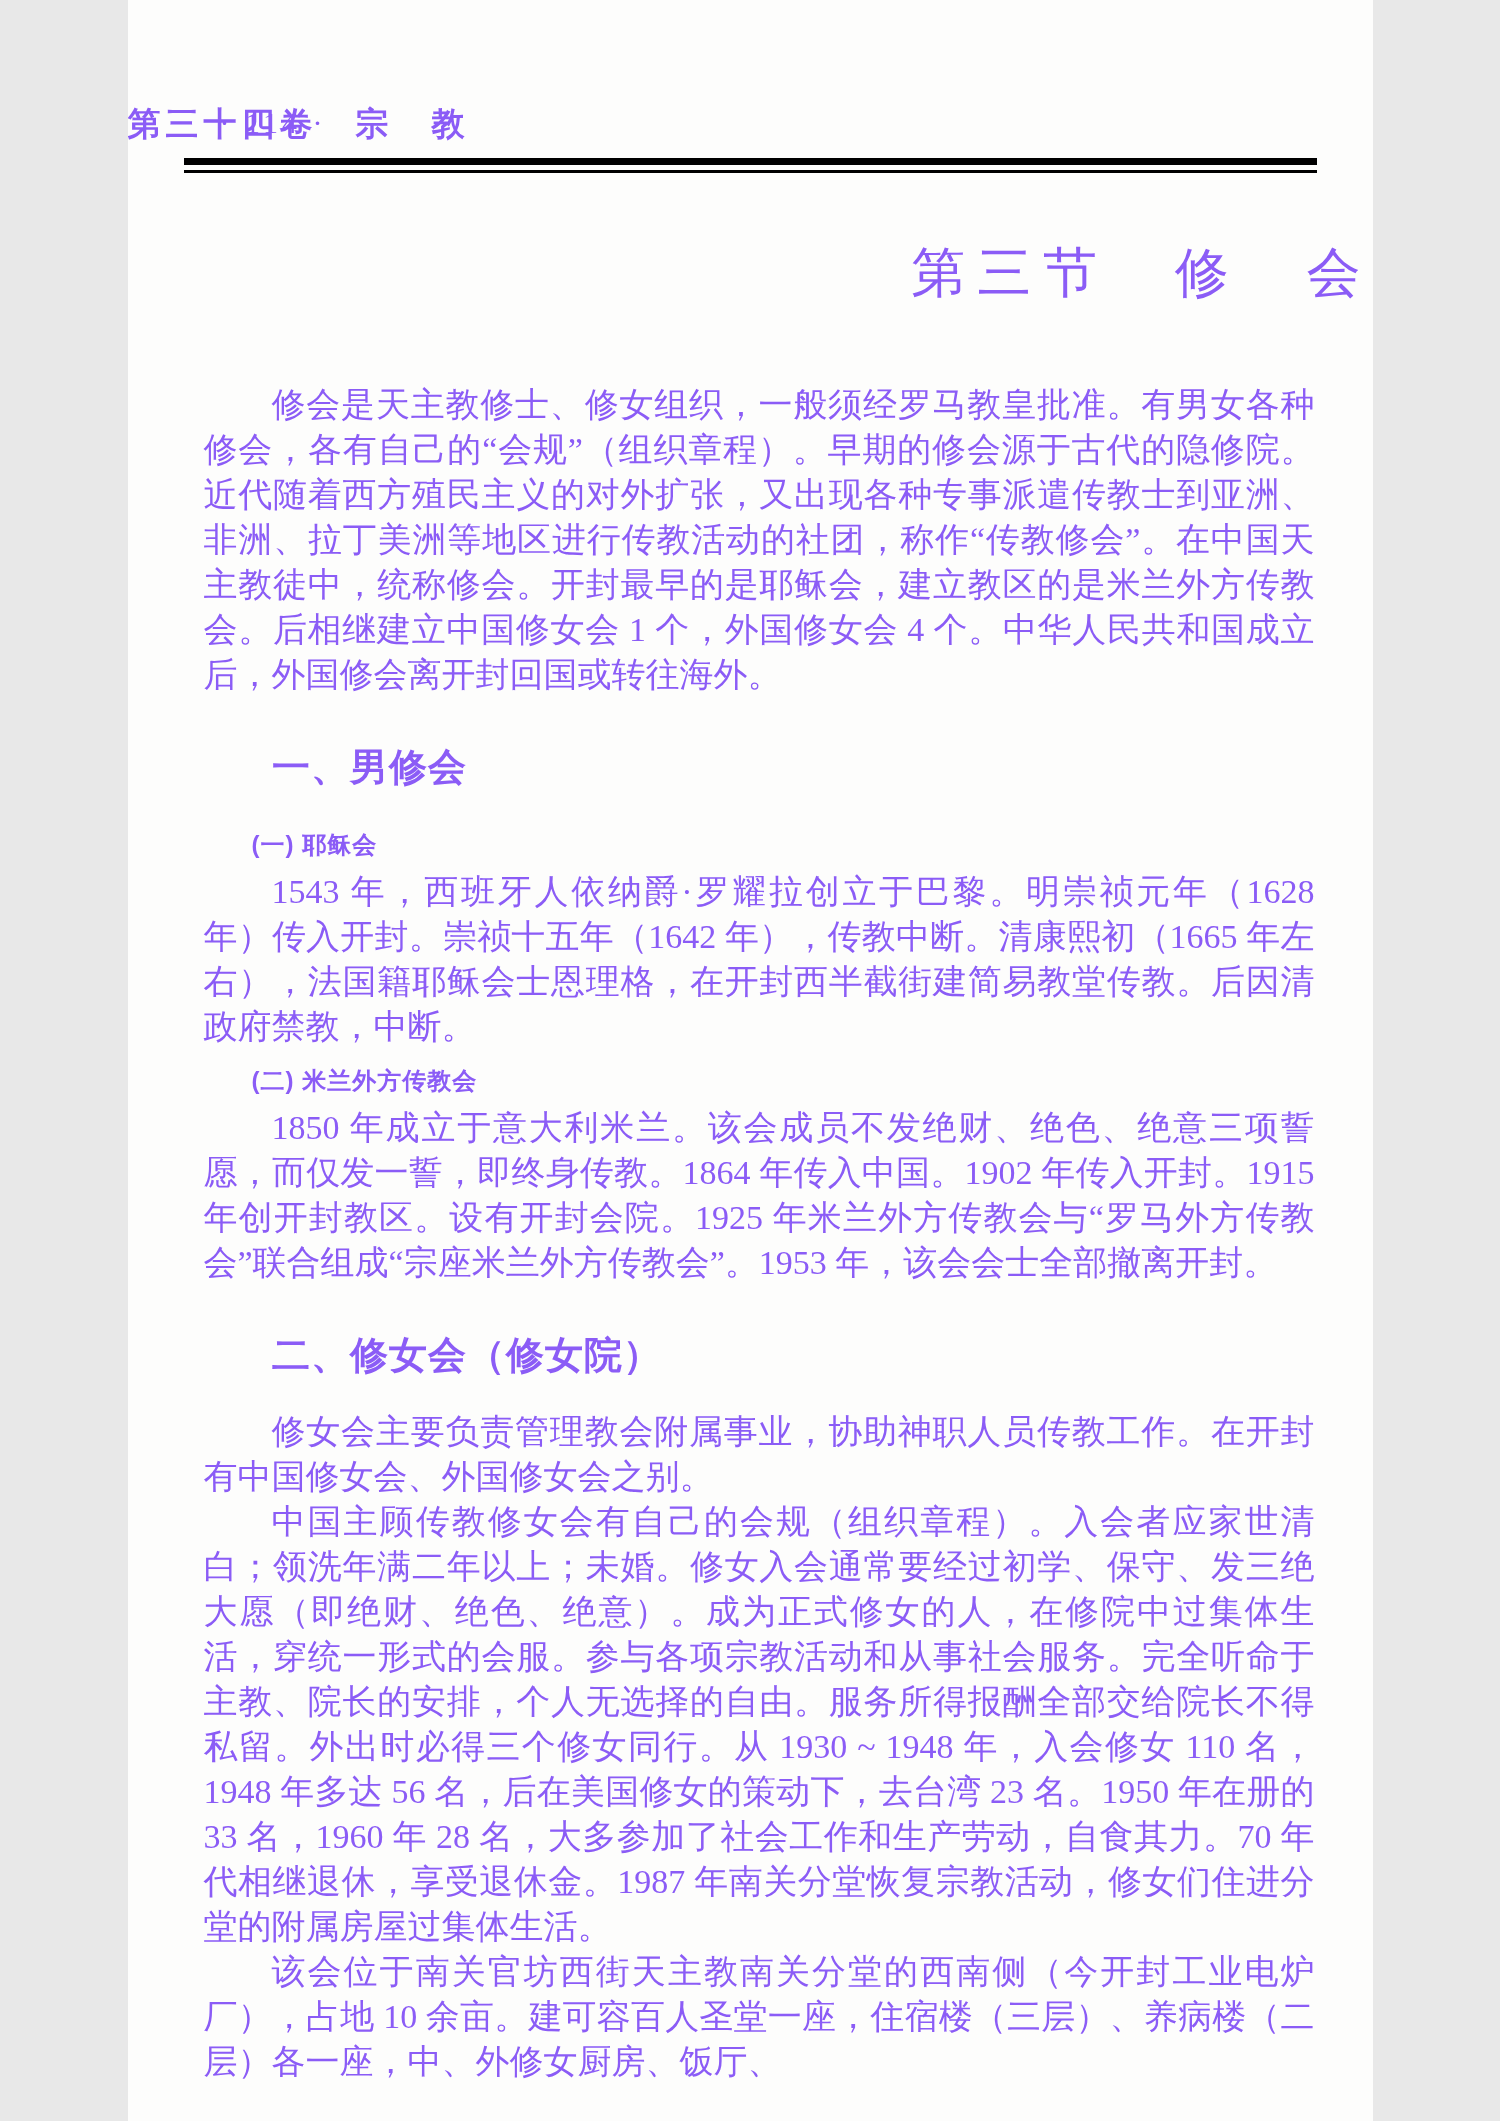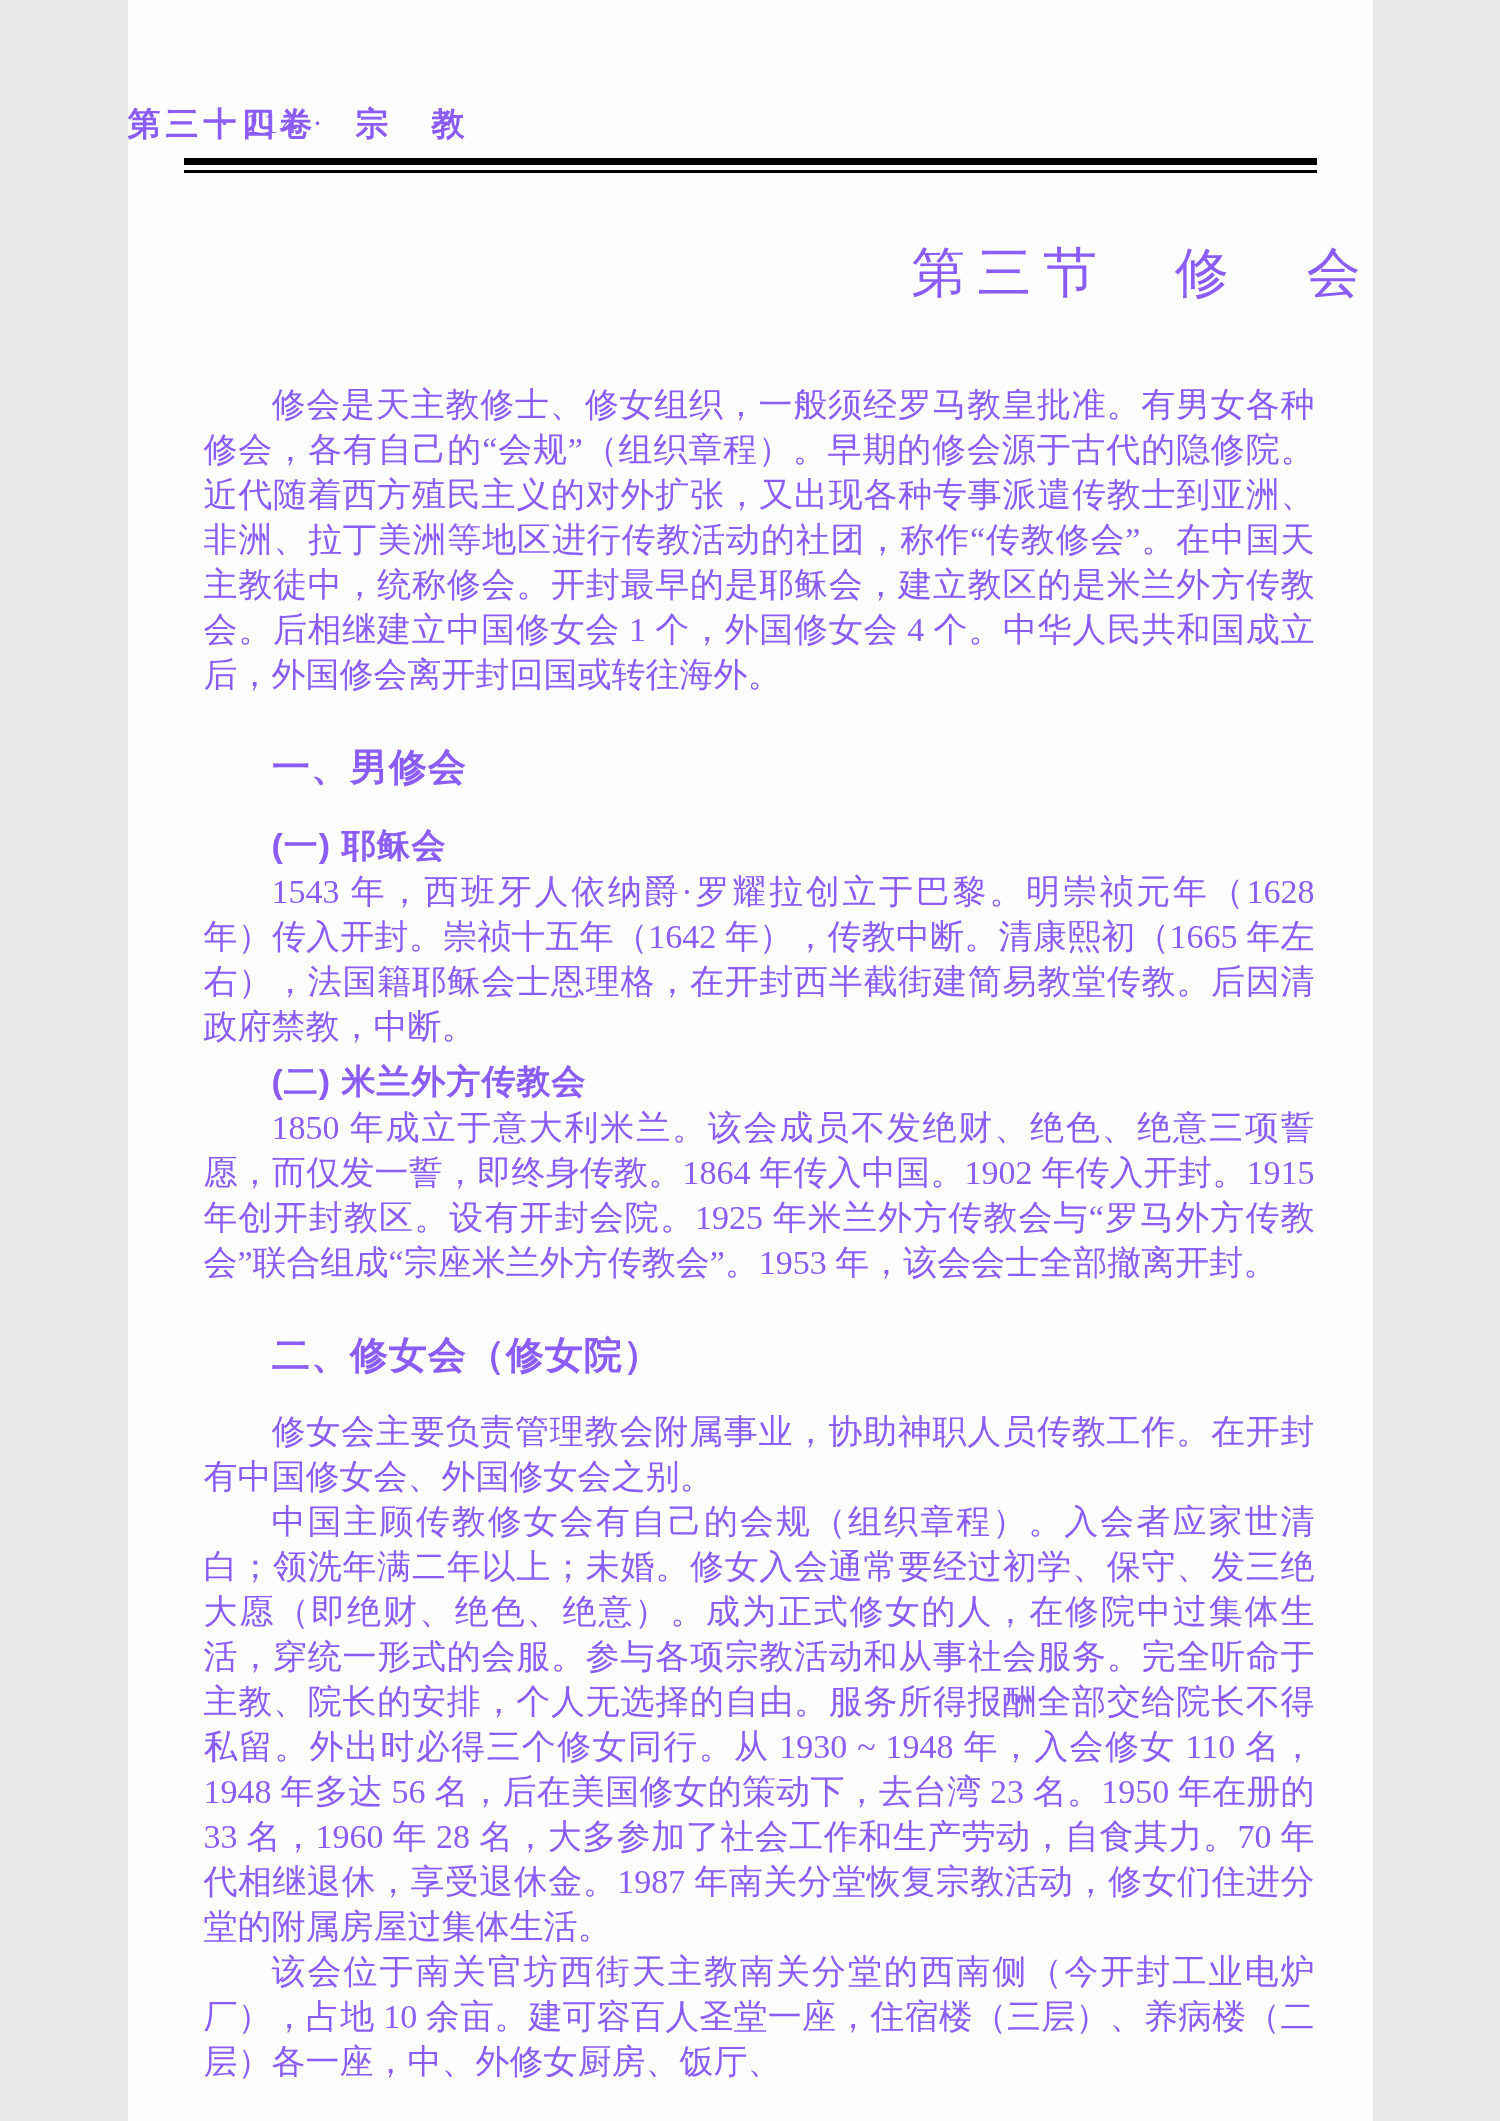--- a/index.html
+++ b/index.html
@@ -54,21 +54,21 @@
     font-size:38px;
     line-height:48px;
     margin:46px 0 30px 0;
     text-indent:1.8em;
     text-align:left;
     letter-spacing:1px;
   }
   .h-minor{
     font-family:"Liberation Sans","DejaVu Sans",sans-serif;
     font-weight:bold;
-    font-size:34px;
+    font-size:24px;
     line-height:48px;
     margin:8px 0 0 0;
     text-indent:2em;
     text-align:left;
     letter-spacing:1px;
   }
 </style>
 </head>
 <body>
 

